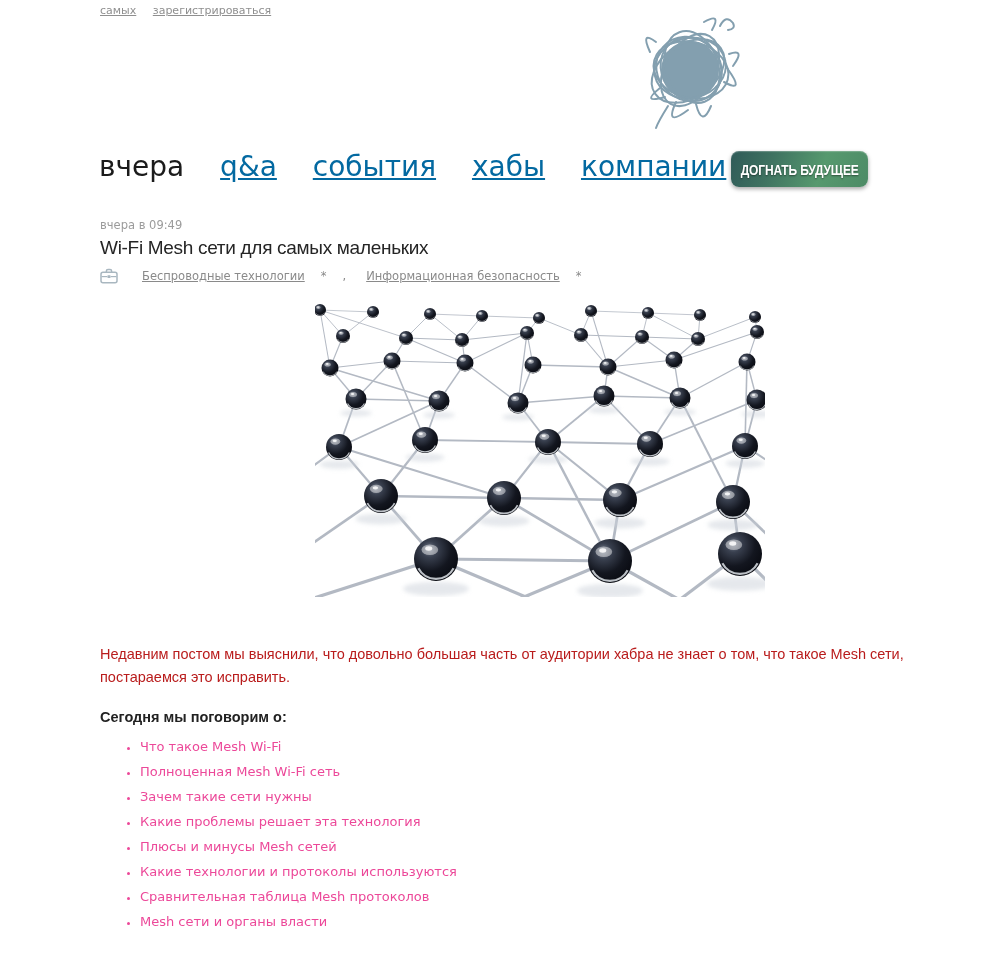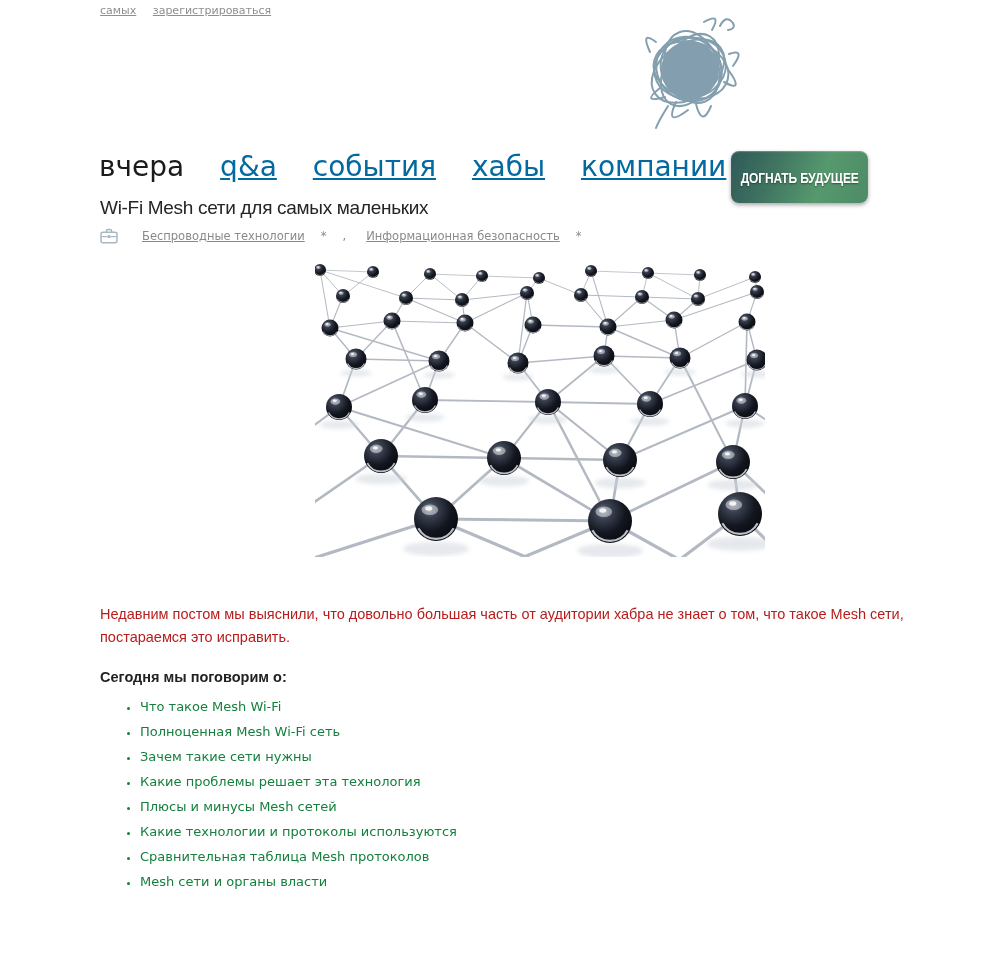--- a/index.html
+++ b/index.html
@@ -22,21 +22,21 @@
   }
   .logo { position:absolute; left:634px; top:10px; width:116px; height:122px; }
 
   .nav { position:absolute; left:99px; top:150px; white-space:nowrap;
          font-family:"DejaVu Sans", sans-serif; font-size:28px; }
   .nav .nav-item { margin-right:27px; cursor:pointer; }
   .nav .nav-item.active { color:#1b1b1b; text-decoration:none; cursor:default; }
   .nav .nav-item.link { color:#0369a1; text-decoration:underline; }
 
   .ad-button {
-    position:absolute; left:731px; top:151px; width:137px; height:52px;
+    position:absolute; left:731px; top:151px; width:137px; height:36px;
     border:none; border-radius:8px; cursor:pointer;
     background:linear-gradient(110deg,#2f5a58 0%,#3f7361 30%,#56996e 65%,#4d8b66 100%);
     box-shadow:0 2px 4px rgba(0,0,0,.35), inset 0 1px 1px rgba(255,255,255,.25);
     color:#fff; display:flex; align-items:center; justify-content:center;
   }
   .ad-button span {
     font-family:"Liberation Sans", sans-serif; font-weight:bold; font-size:15px;
     letter-spacing:-0.2px; transform:scaleX(.8); white-space:nowrap;
     text-shadow:0 1px 2px rgba(0,0,0,.45);
   }
@@ -56,21 +56,21 @@
   .hubs-row .hub-icon { margin-right:8px; display:inline-flex; }
   .hubs-row a { color:#8a8a8a; text-decoration:underline; cursor:pointer; }
   .hubs-row .mark, .hubs-row .sep { color:#8a8a8a; text-decoration:none; }
   .hubs-row .sep { margin-right:4px; }
 
   .post-image { margin:18px 0 0 215px; width:450px; height:295px; }
 
   .intro { margin:42px 0 0 0; font-size:14.5px; line-height:23px; color:#b91c1c; width:828px; }
   .agenda-heading { margin:20px 0 0 0; font-size:14.5px; font-weight:bold; color:#222; }
   .agenda { margin:9px 0 0 0; padding-left:40px;
-    font-family:"DejaVu Sans", sans-serif; font-size:13px; color:#15803d; }
+    font-family:"DejaVu Sans", sans-serif; font-size:13px; color:#ec4899; }
   .agenda li { line-height:25px; }
   .agenda li::marker { font-size:11px; }
 </style>
 </head>
 <body>
 
 <div class="page">
 
   <div class="header">
     <div class="top-links">
@@ -109,20 +109,21 @@
       <a class="nav-item link">хабы</a>
       <a class="nav-item link">компании</a>
     </div>
 
     <button class="ad-button">
       <span>ДОГНАТЬ БУДУЩЕЕ</span>
     </button>
   </div>
 
   <div class="content">
+    <div class="post-meta">вчера в 09:49</div>
 
     <h1 class="post-title">Wi-Fi Mesh сети для самых маленьких</h1>
 
     <div class="hubs-row">
       <span class="hub-icon">
         <svg width="18" height="16" viewBox="0 0 18 16">
           <path d="M6.4 4.2 V3.1 a1.6 1.6 0 0 1 1.6-1.6 h2 a1.6 1.6 0 0 1 1.6 1.6 v1.1" fill="none" stroke="#a9b7c0" stroke-width="1.5"></path>
           <rect x="1" y="4.2" width="16" height="10.5" rx="2" fill="none" stroke="#a9b7c0" stroke-width="1.5"></rect>
           <line x1="1.6" y1="8.6" x2="7.2" y2="8.6" stroke="#a9b7c0" stroke-width="1.2"></line>
           <line x1="10.8" y1="8.6" x2="16.4" y2="8.6" stroke="#a9b7c0" stroke-width="1.2"></line>

